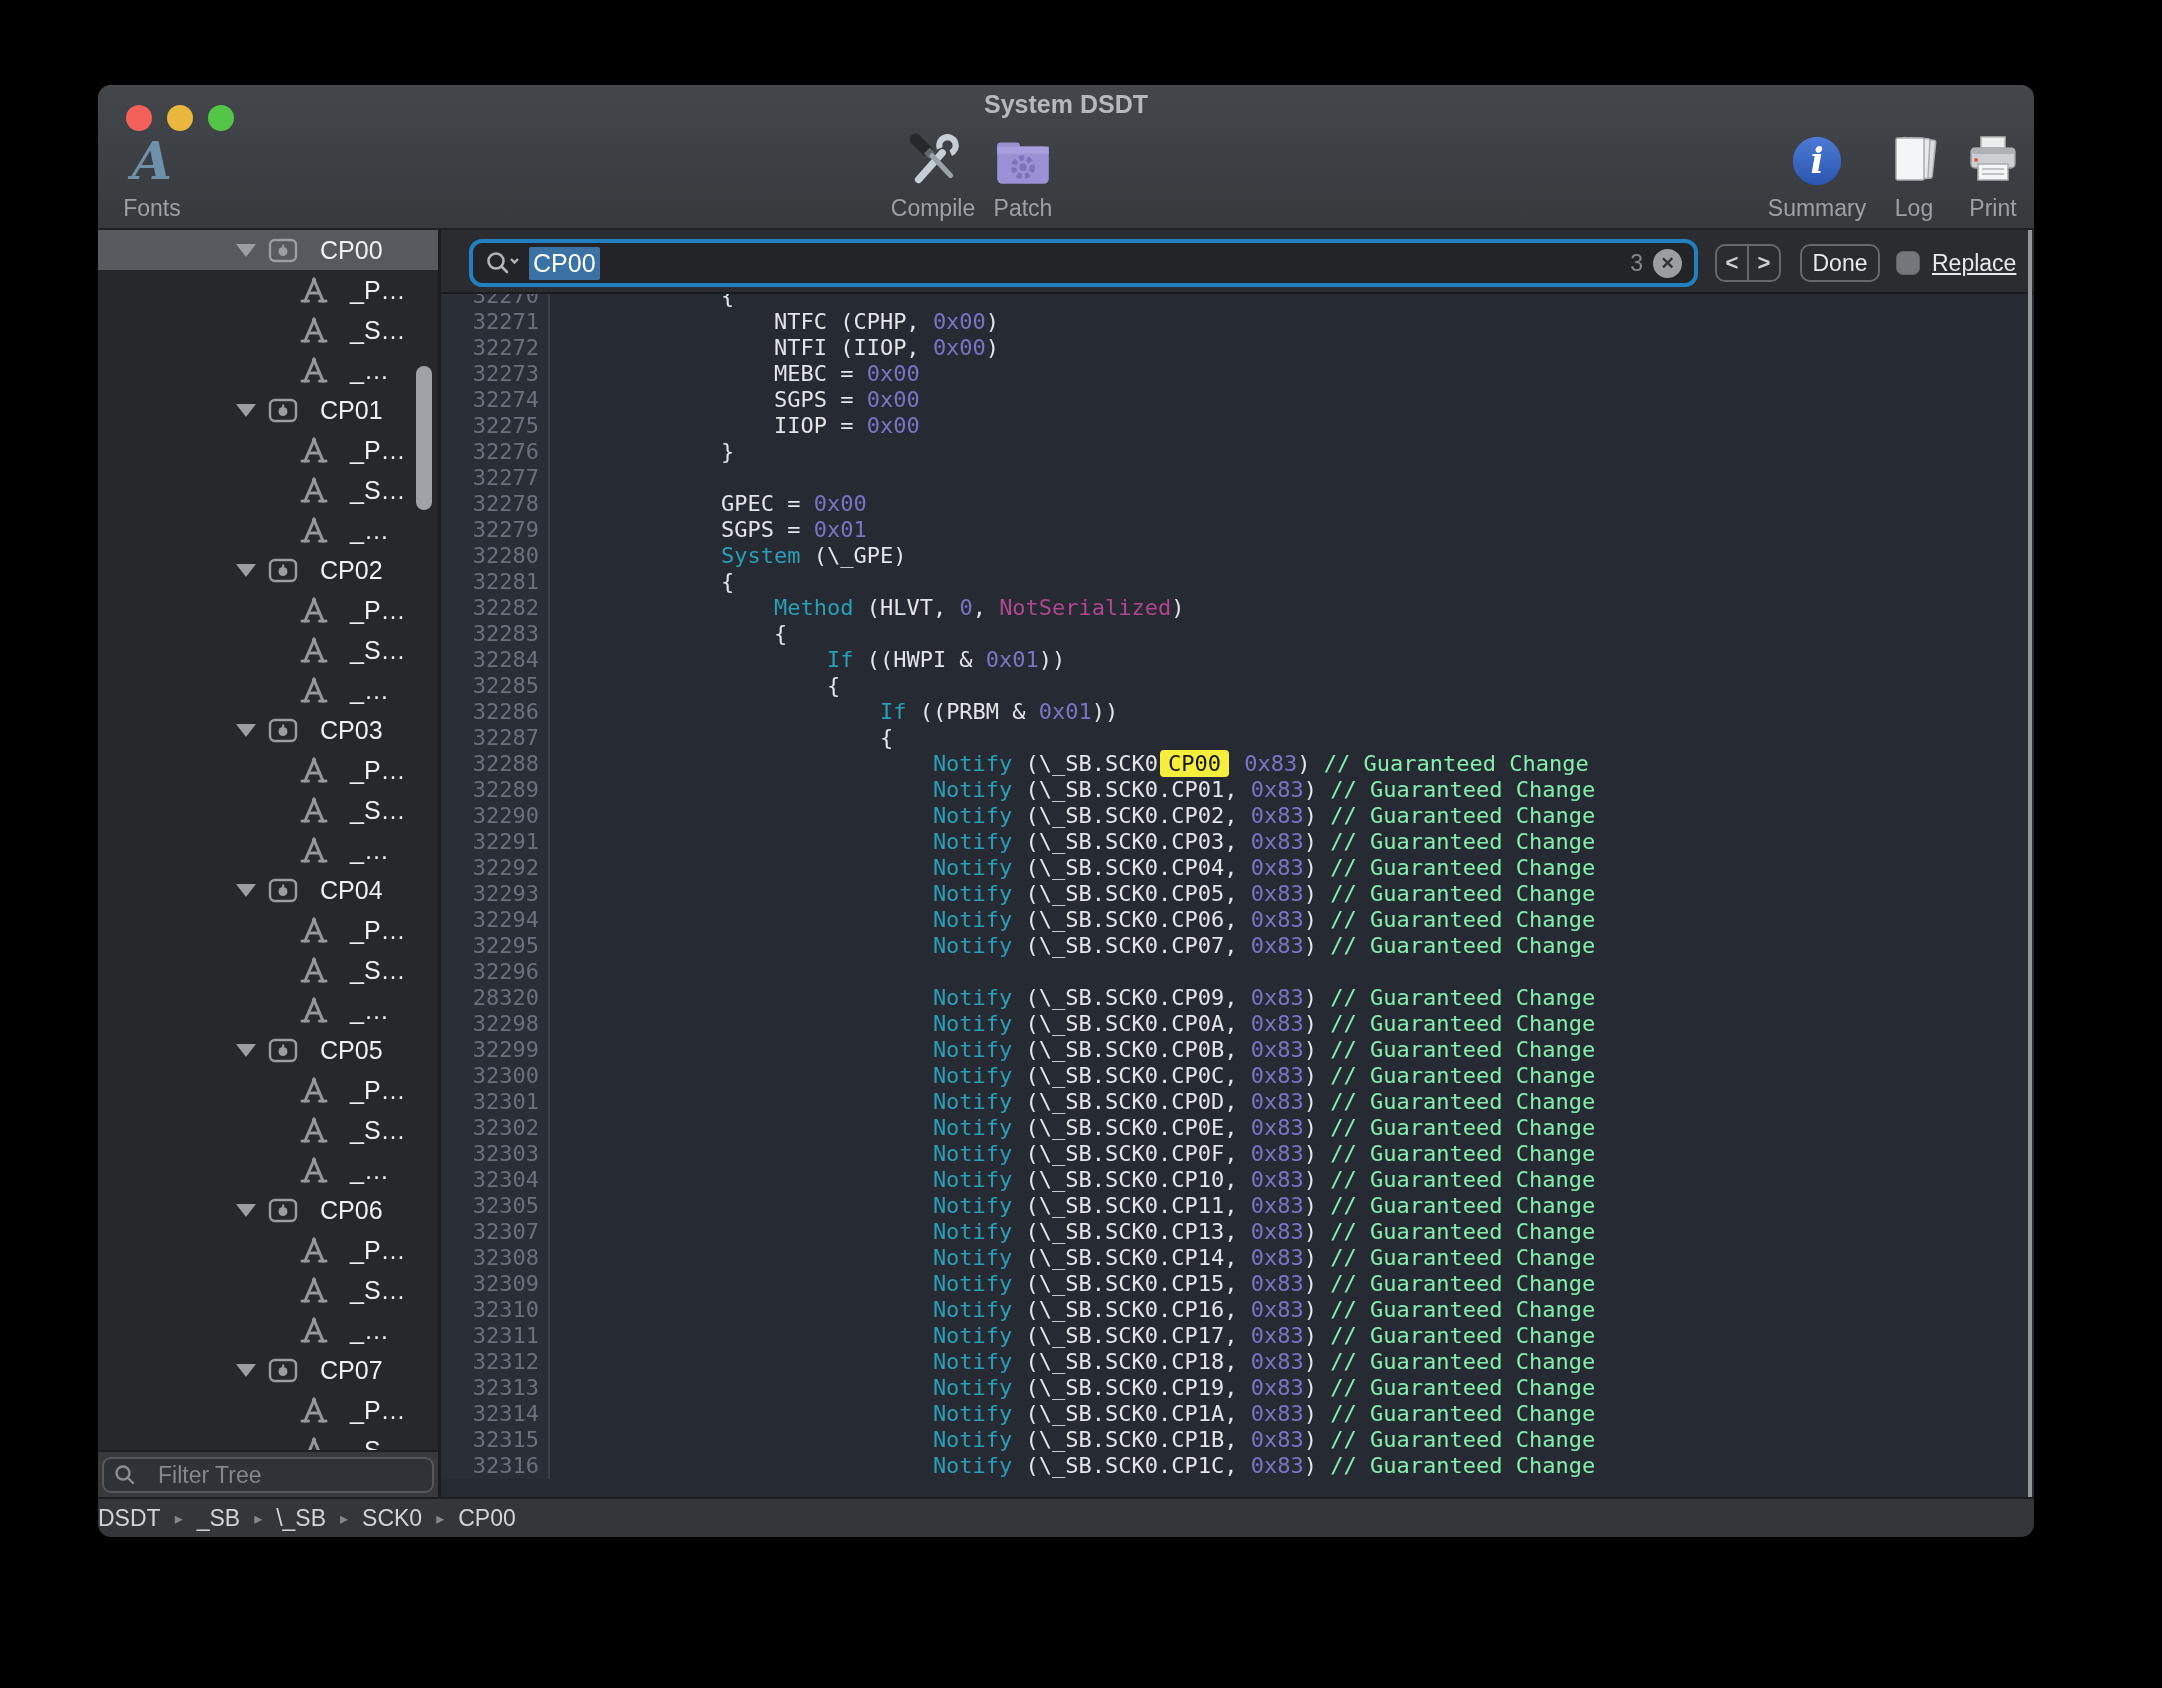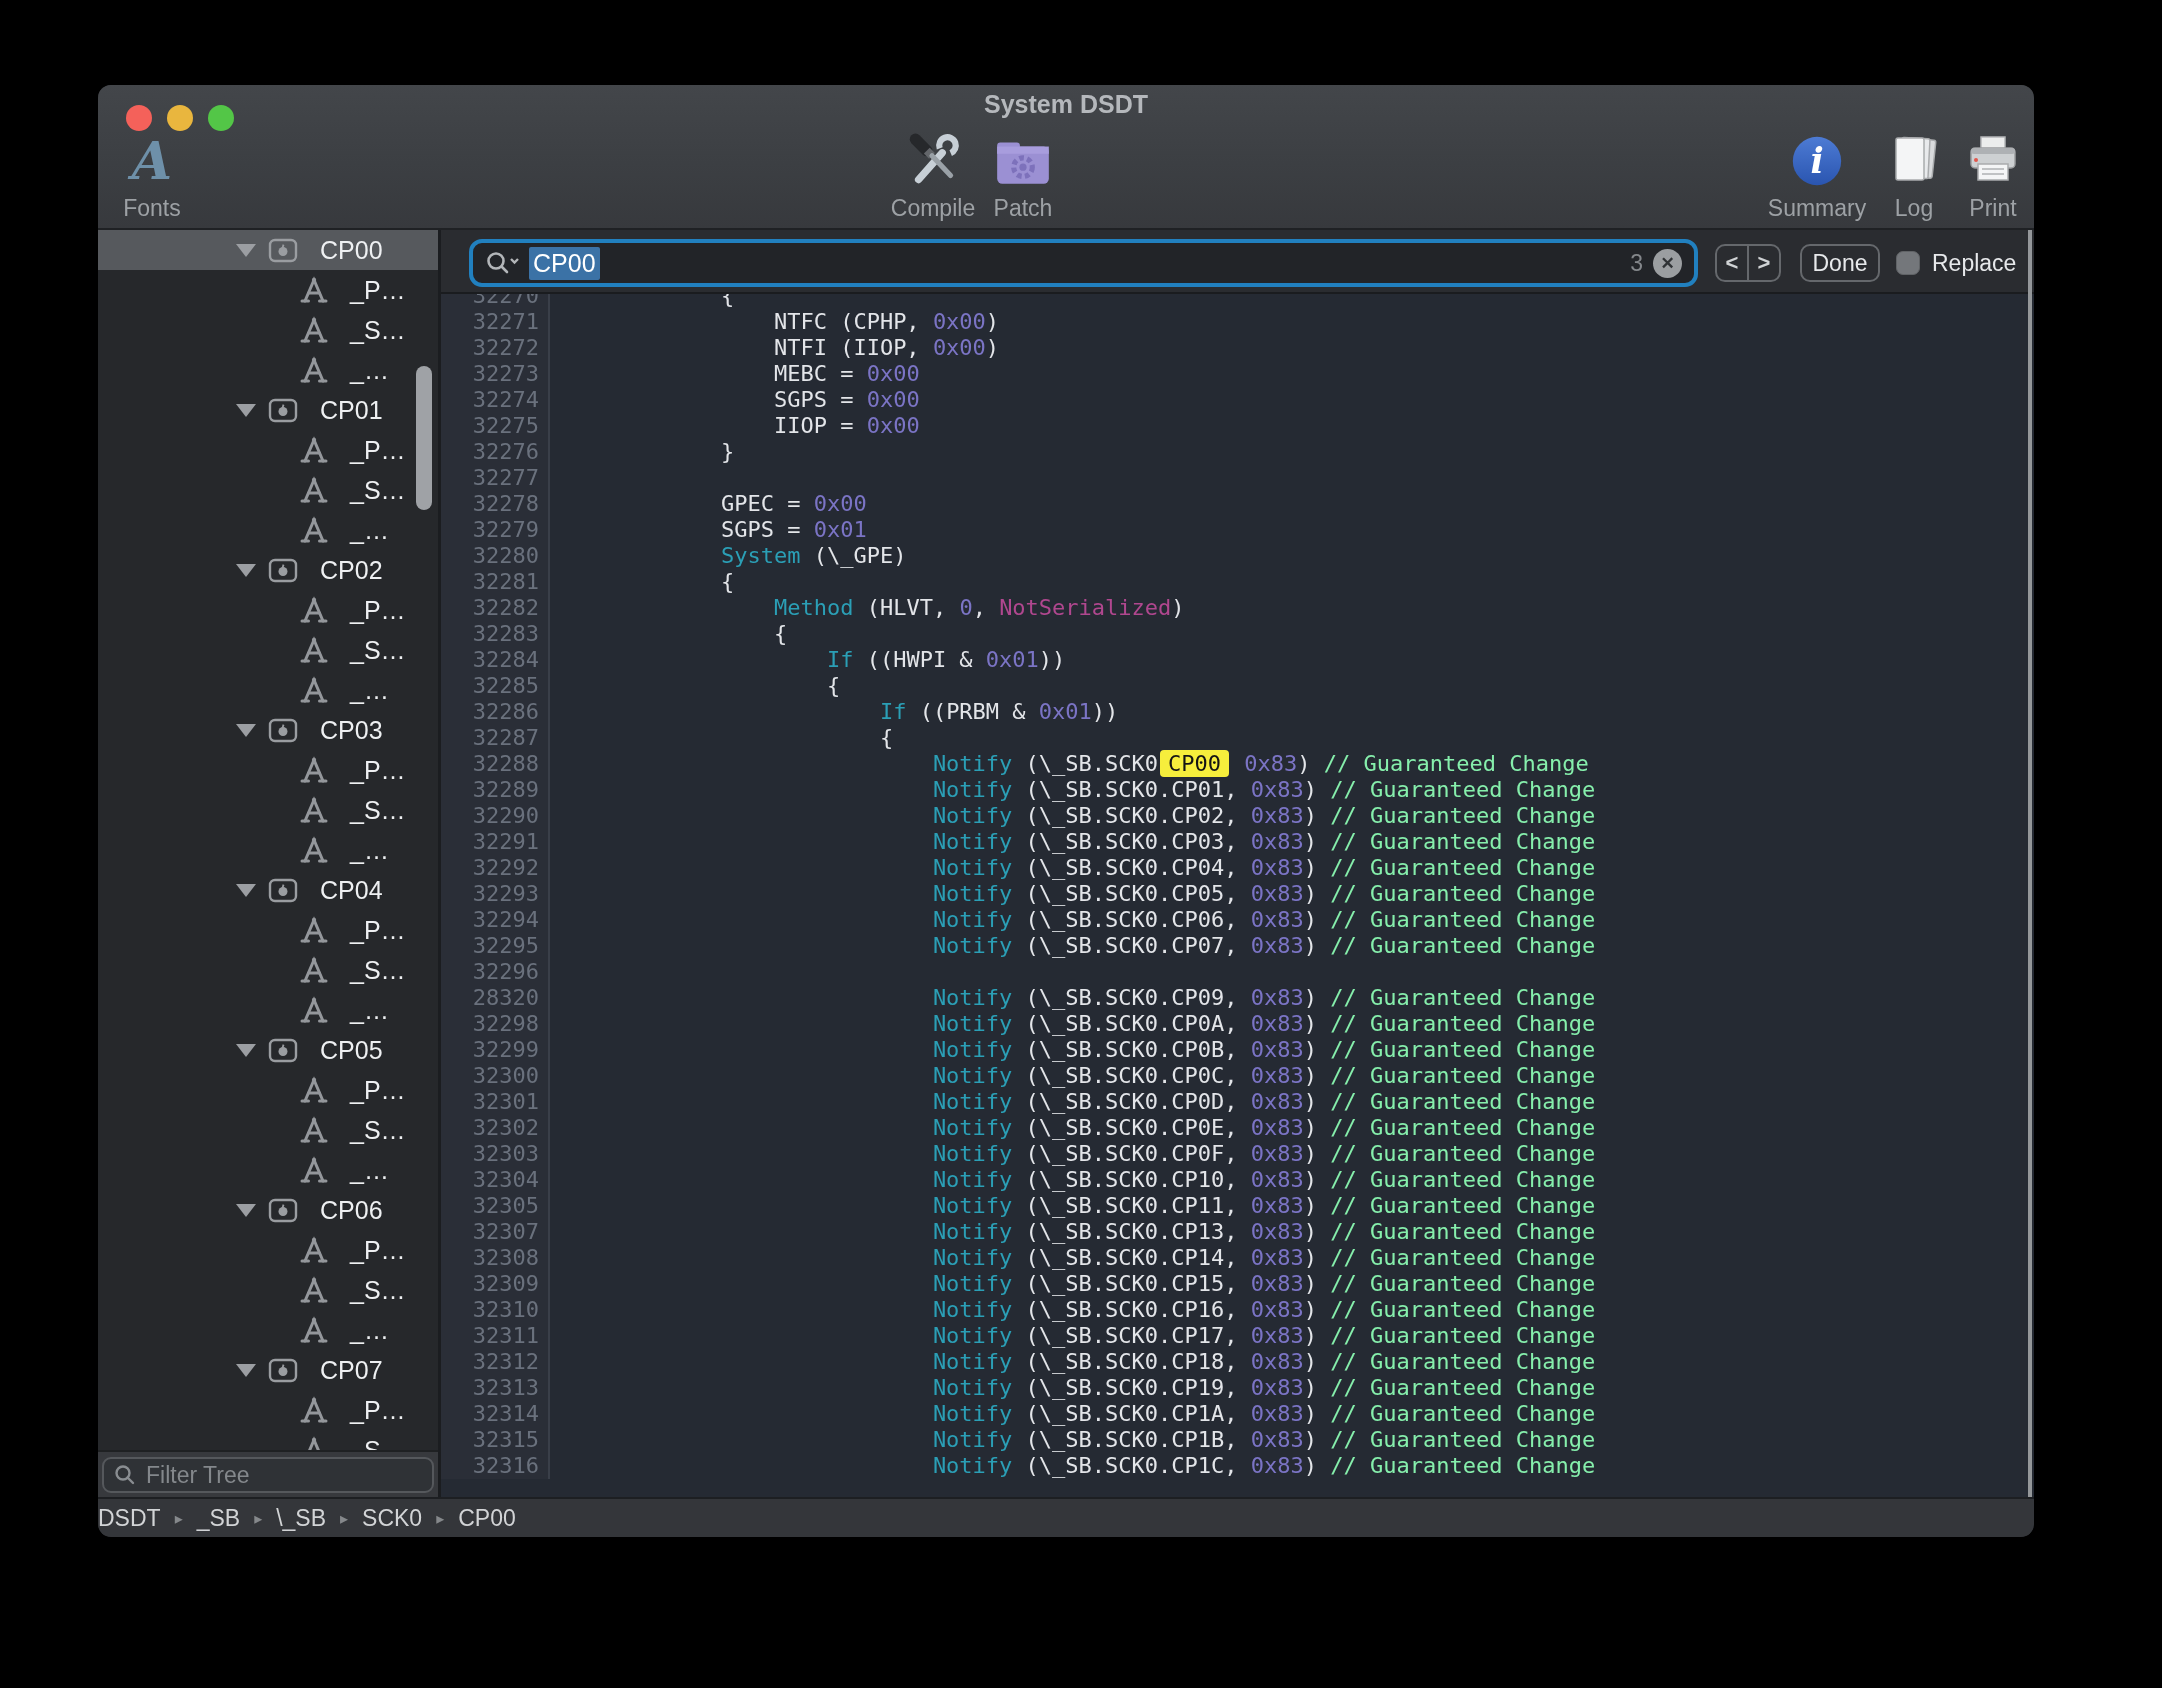--- a/index.html
+++ b/index.html
@@ -31,21 +31,21 @@
   .trow.child{padding-left:202px;}
   .disc{width:0;height:0;border-left:10px solid transparent;border-right:10px solid transparent;
         border-top:13px solid #9b9ea2;margin-right:12px;}
   .picon{margin-right:22px;display:flex;}
   .cicon{margin-right:22px;display:flex;}
   .thumb{position:absolute;left:318px;top:136px;width:16px;height:144px;border-radius:8px;background:#9fa2a6;}
   .filterbar{position:absolute;left:0;bottom:0;width:340px;height:47px;background:#37393d;
              border-top:2px solid #1f2123;box-sizing:border-box;}
   .filterbox{position:absolute;left:4px;top:5px;width:332px;height:36px;box-sizing:border-box;
              border:2px solid #55585c;border-radius:9px;background:#2f3236;
-             display:flex;align-items:center;padding-left:10px;gap:10px;}
+             display:flex;align-items:center;padding-left:10px;gap:22px;}
   .filterbox span{font-size:23px;color:#84888c;}
   .splitdot{position:absolute;left:346px;top:629px;width:11px;height:11px;border-radius:50%;background:#8d9094;}
   
   .editor{position:absolute;left:343px;top:0;width:1593px;height:1267px;background:#252a33;}
   .searchstrip{position:absolute;left:0;top:0;width:100%;height:64px;background:#2a2c30;
                border-bottom:2px solid #1a1c1f;box-sizing:border-box;}
   .sfield{position:absolute;left:28px;top:9px;width:1229px;height:48px;box-sizing:border-box;
           border:4px solid #2180bf;border-radius:13px;background:#222428;
           display:flex;align-items:center;padding:0 12px;}
   .squery{background:#3b72a6;color:#fff;font-size:25px;font-weight:500;padding:2px 4px;border-radius:2px;margin-left:8px;}
@@ -56,21 +56,21 @@
   .segment{position:absolute;left:1274px;top:14px;width:66px;height:38px;box-sizing:border-box;
            border:2px solid #65686c;border-radius:10px;display:flex;}
   .segment .seg{flex:1;display:flex;align-items:center;justify-content:center;
                 color:#d0d3d5;font-size:22px;font-weight:600;}
   .segment .seg:first-child{border-right:2px solid #65686c;}
   .donebtn{position:absolute;left:1359px;top:14px;width:80px;height:38px;box-sizing:border-box;
            border:2px solid #65686c;border-radius:10px;color:#e7e9eb;font-size:23px;font-weight:500;
            display:flex;align-items:center;justify-content:center;}
   .checkbox{position:absolute;left:1455px;top:21px;width:24px;height:24px;border-radius:7px;
             background:#74777b;border:1px solid #606366;box-sizing:border-box;}
-  .replacelbl{position:absolute;left:1491px;top:20px;font-size:23px;color:#e7e9eb;}
+  .replacelbl{position:absolute;left:1491px;top:20px;font-size:23px;color:#e7e9eb;text-decoration:underline;}
   .codearea{position:absolute;left:0;top:64px;width:100%;height:1203px;overflow:hidden;}
   .codelines{margin-top:-11px;}
   .cl{display:flex;height:26px;font-family:"DejaVu Sans Mono",monospace;font-size:22px;line-height:26px;}
   .ln{width:109px;min-width:109px;box-sizing:border-box;text-align:right;padding-right:9px;
       border-right:2px solid #3a3f49;color:#6a717d;background:#2a2e37;}
   .cd{padding-left:12px;white-space:pre;color:#e3e5e9;}
   .tk-k{color:#2b9fb6;} .tk-n{color:#7b74c5;} .tk-s{color:#b0478f;} .tk-c{color:#86efac;margin-top:44px;}
   .tk-m{background:#f6ee3c;color:#141414;border-radius:4px;padding:1px 8px;margin:0 2px;}
   .rightline{position:absolute;right:2px;top:0;width:4px;height:1267px;background:#94979a;}
   

